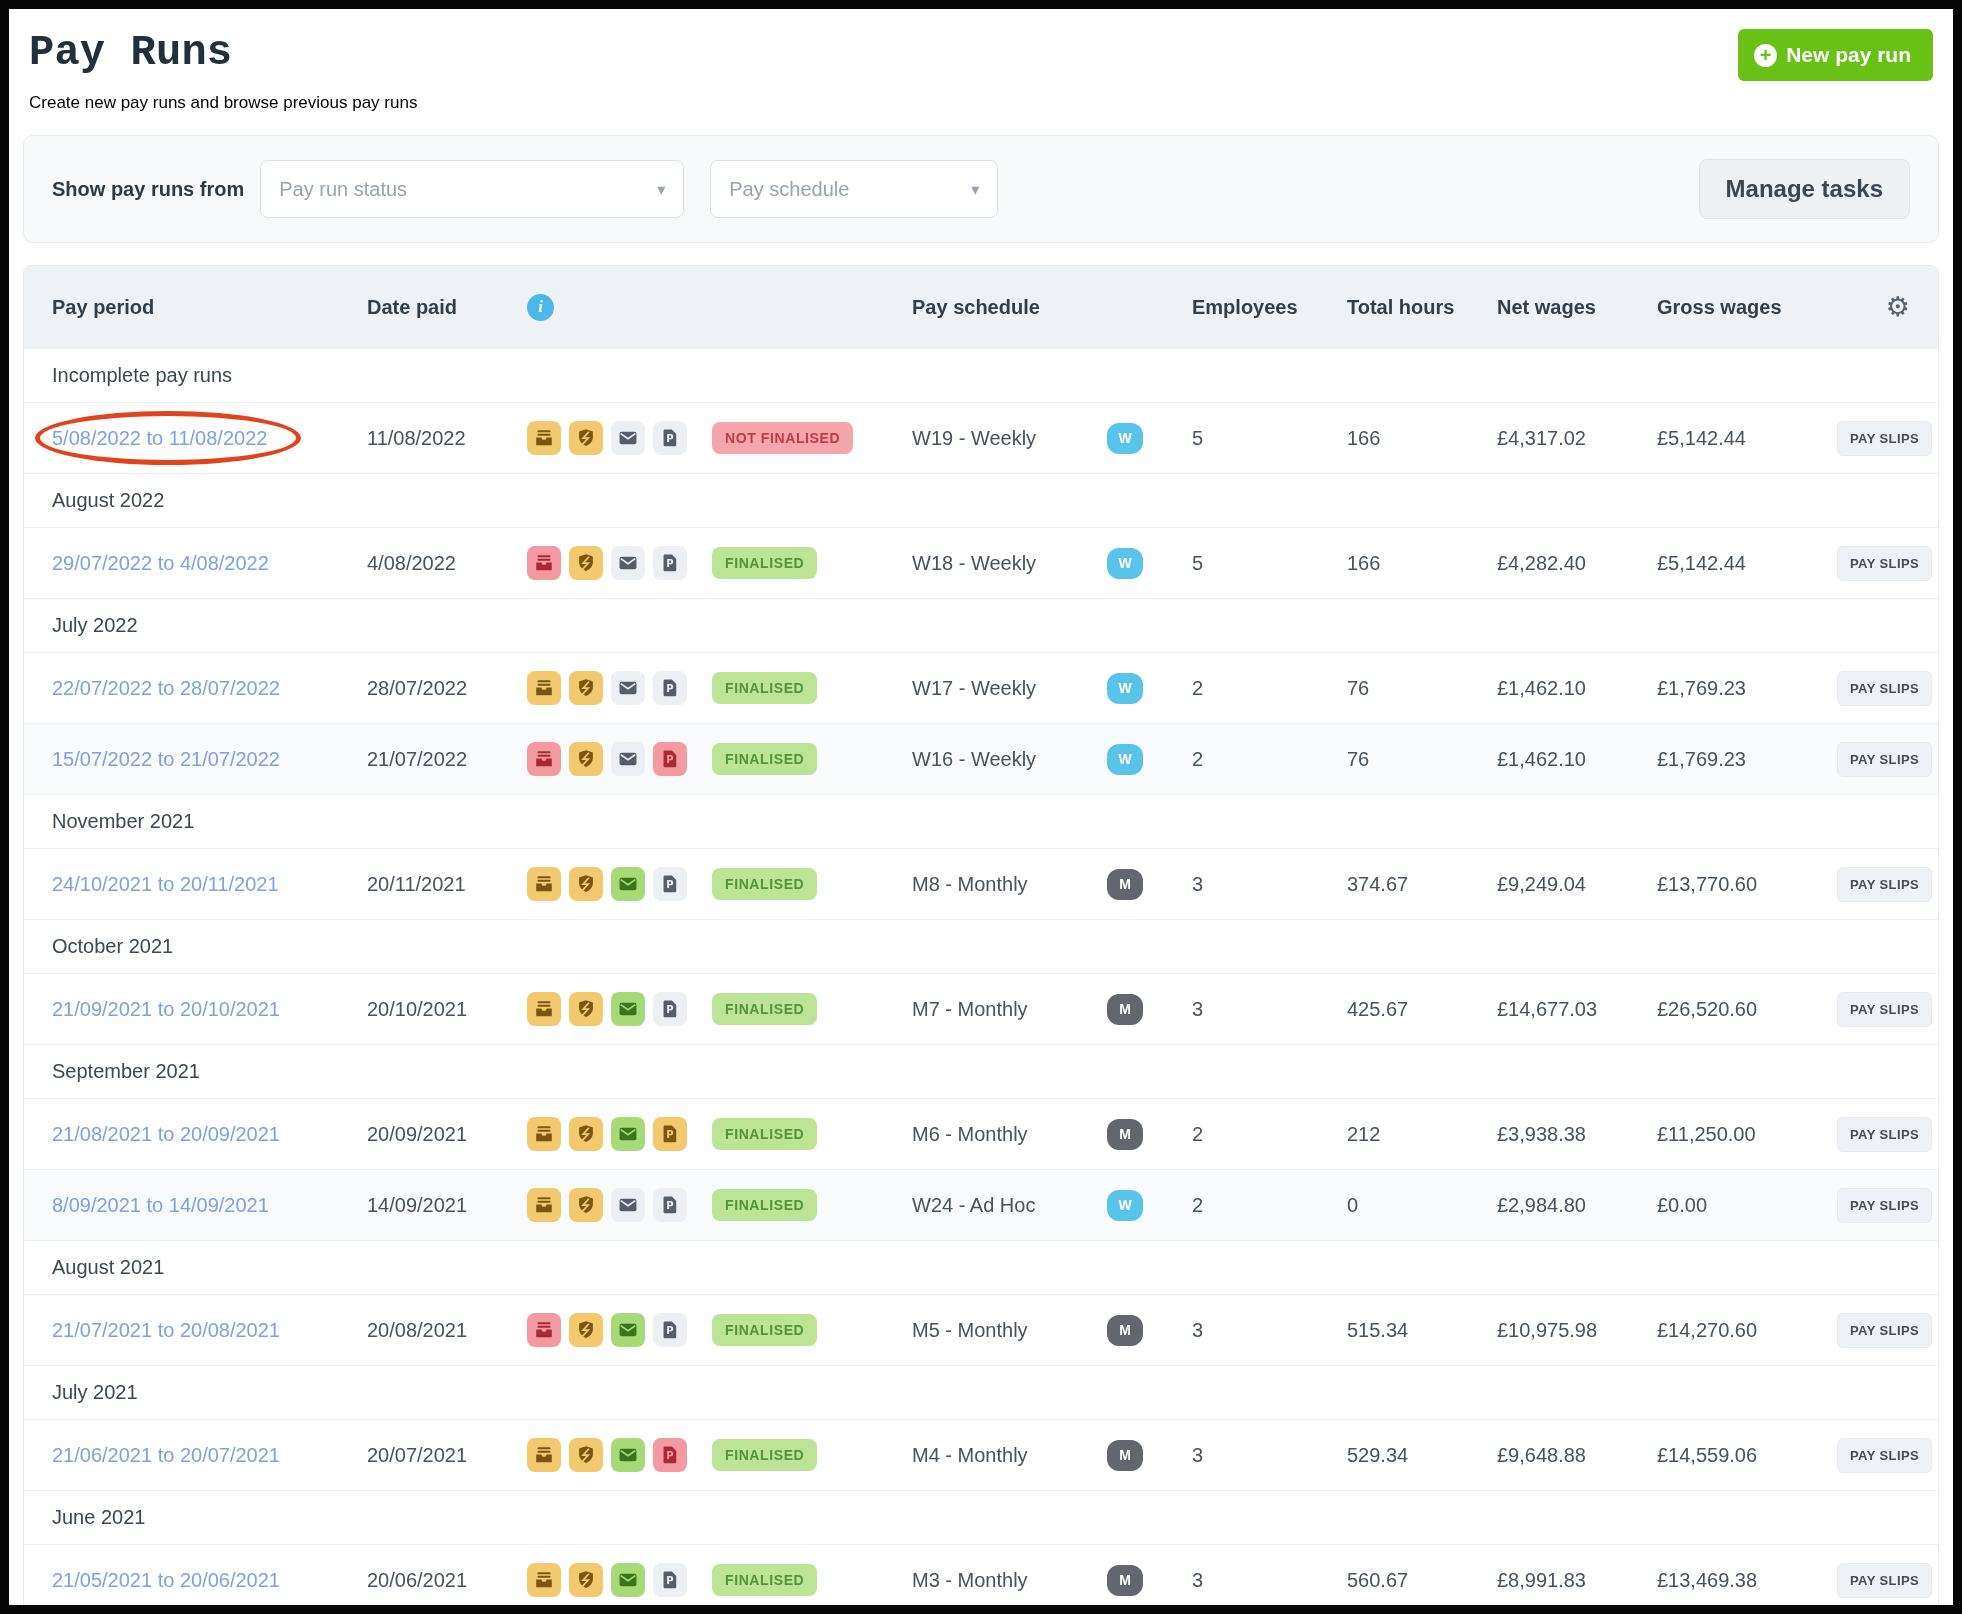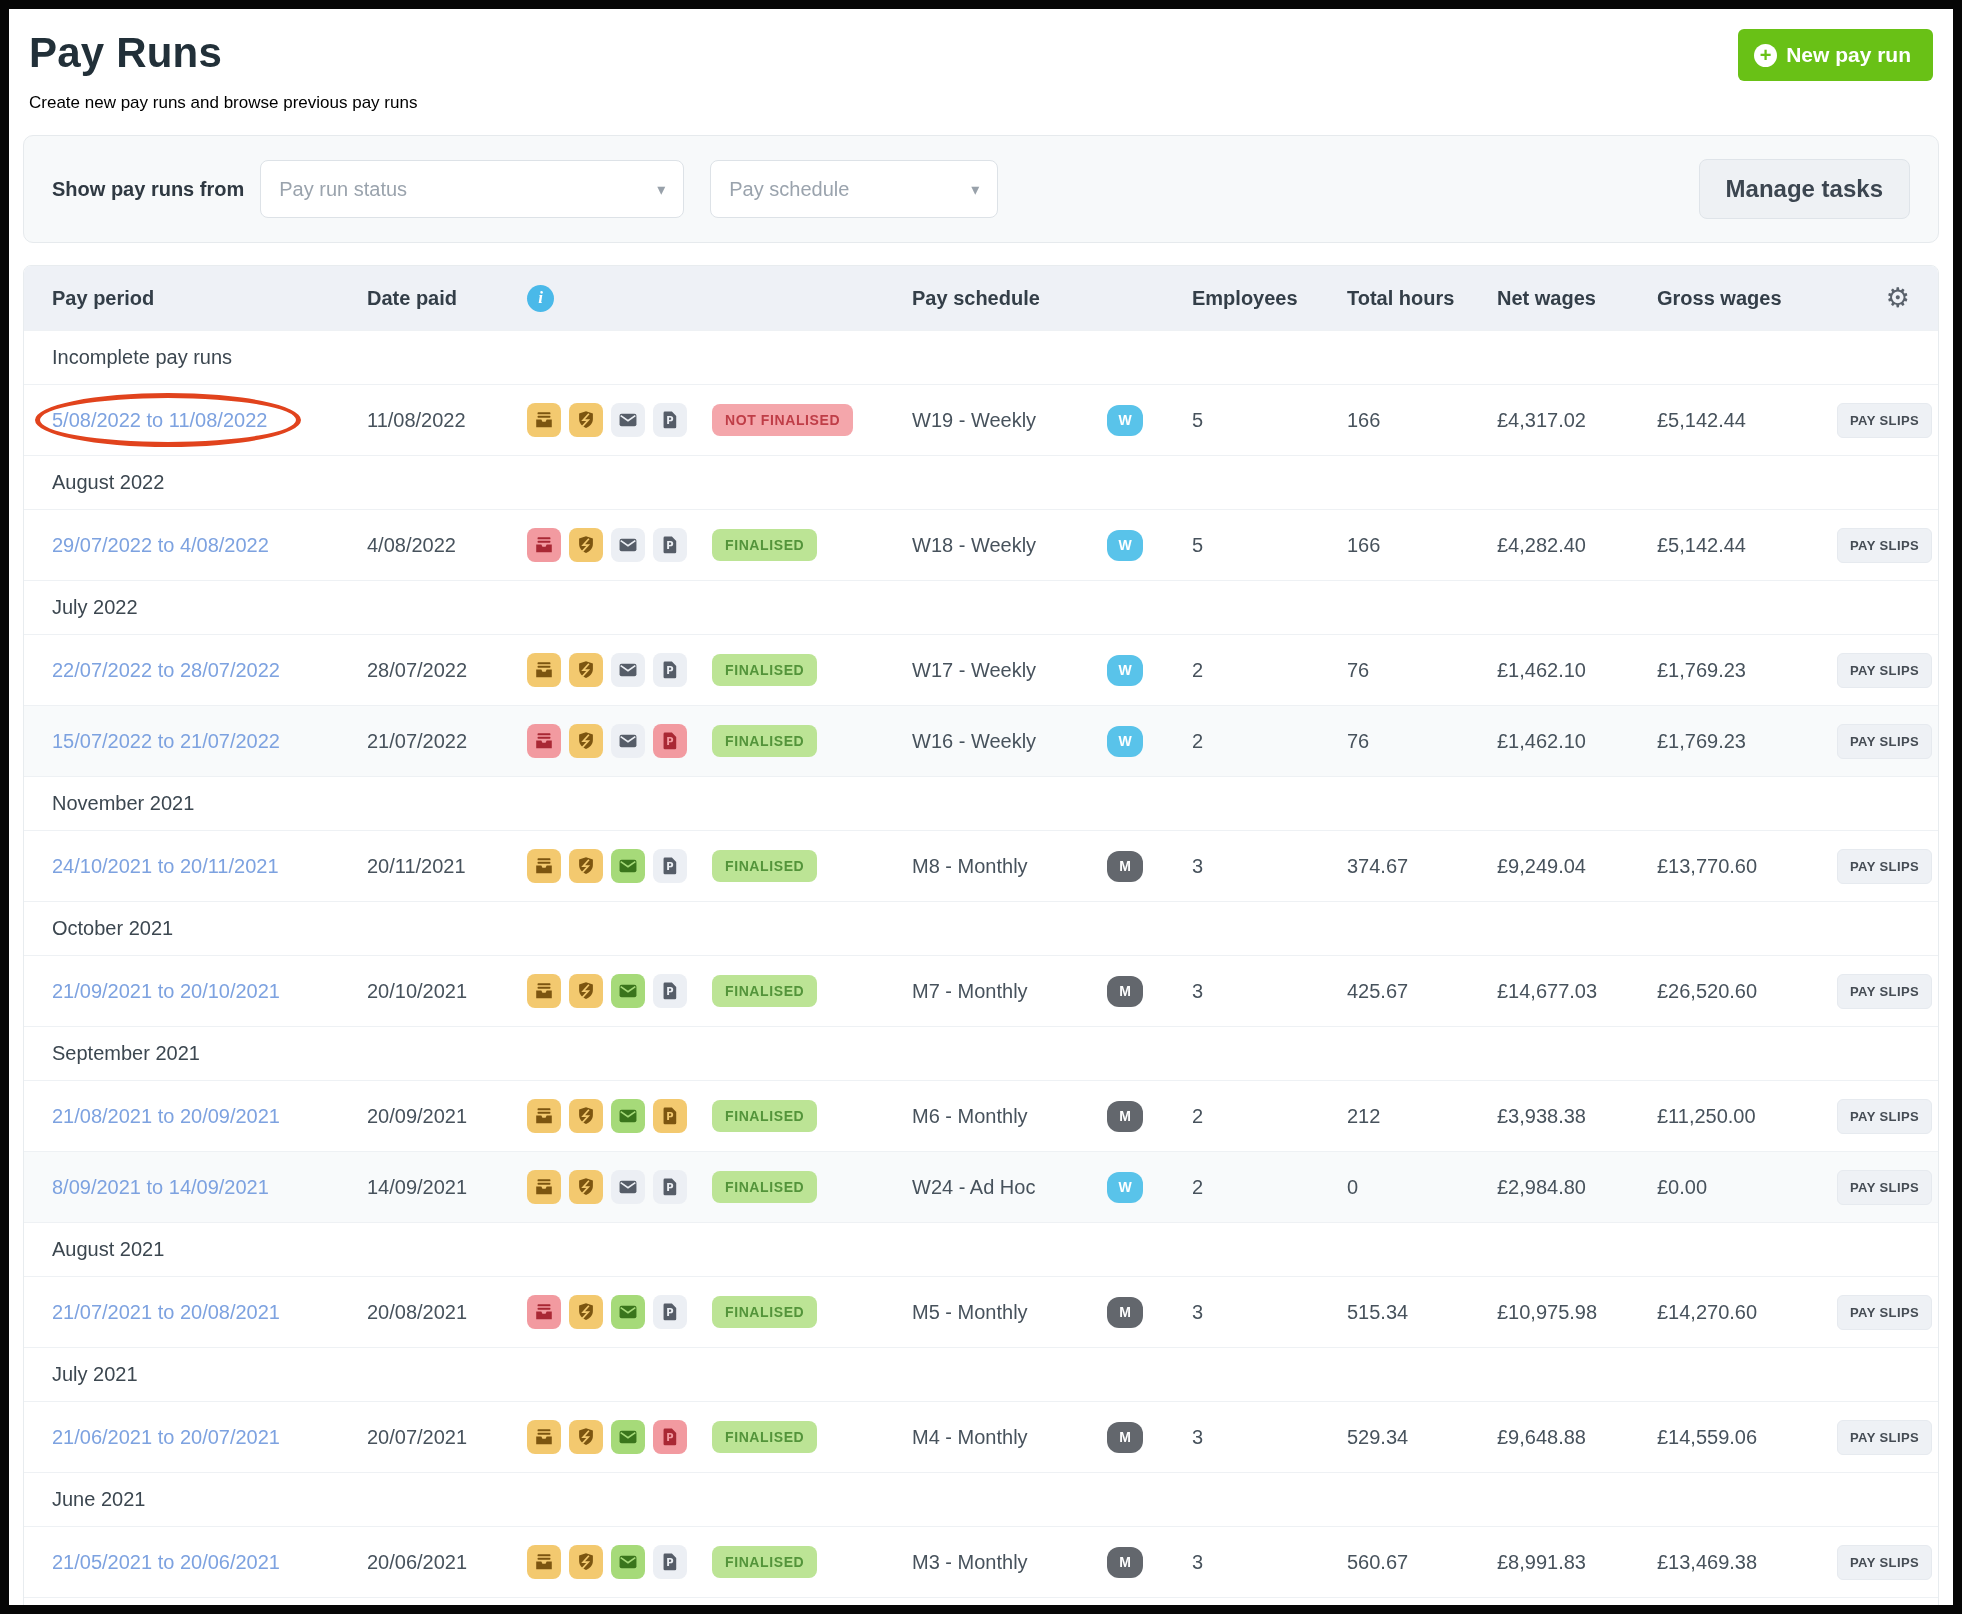--- a/index.html
+++ b/index.html
@@ -11,21 +11,21 @@
   }
   .frame {
     width:1962px; height:1614px;
     border:9px solid #060606;
     background:#ffffff;
     overflow:hidden;
     position:relative;
   }
   
   .page-head { padding:20px 20px 0 20px; position:relative; }
-  .page-title { font-size:42px; font-weight:bold; color:#223039; letter-spacing:.2px; }
+  .page-title { font-size:42px; font-weight:bold; color:#223039; letter-spacing:.2px;font-family:Liberation Mono, monospace; }
   .page-subtitle { font-size:17px; color:#000000; margin-top:16px; }
   .btn-new {
     position:absolute; top:20px; right:20px;
     background:#69c116; color:#fff; border:none; border-radius:6px;
     font-size:21px; font-weight:bold; padding:14px 22px 14px 16px;
     display:flex; align-items:center; gap:9px; cursor:pointer;
     font-family:inherit;
   }
   .plus-circle {
     width:23px; height:23px; border-radius:50%; background:#fff; color:#69c116;
@@ -54,21 +54,21 @@
     font-family:inherit;
   }
   
   .table-wrap { margin:22px 14px 0 14px; border:1px solid #e8ecef; border-radius:8px 8px 0 0; overflow:hidden; }
   .grid {
     display:grid;
     grid-template-columns:315px 160px 185px 200px 195px 85px 155px 150px 160px 180px 1fr;
     align-items:center;
     padding:0 28px;
   }
-  .thead { background:#eef1f6; height:64px; }
+  .thead { background:#eef1f6; height:82px; }
   .th { font-size:20px; font-weight:bold; color:#333e48; }
   .info-icon {
     width:27px; height:27px; border-radius:50%; background:#4ab9e9; color:#fff;
     display:inline-flex; align-items:center; justify-content:center;
     font-size:17px; font-weight:bold; font-family:"Liberation Serif",serif; font-style:italic;
     cursor:pointer;
   }
   .gear { justify-self:end; font-size:27px; color:#59616b; cursor:pointer; line-height:1; }
   .section-row { height:54px; border-top:1px solid #eef1f4; display:flex; align-items:center; padding:0 28px; background:#fff; }
   .section-label { font-size:20px; color:#3c4750; }

